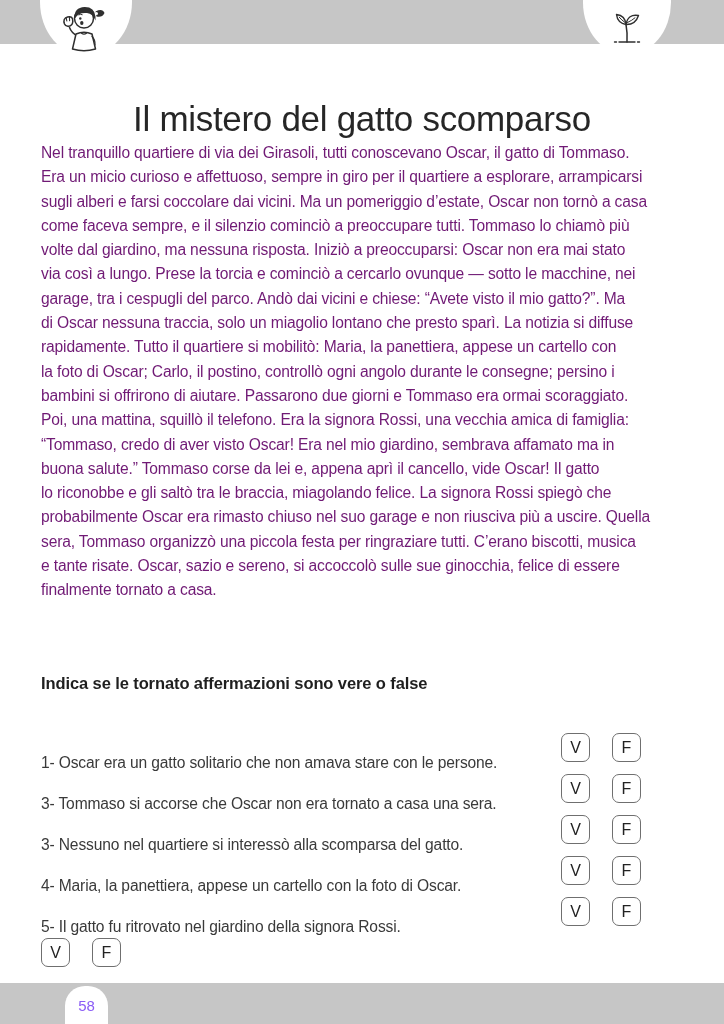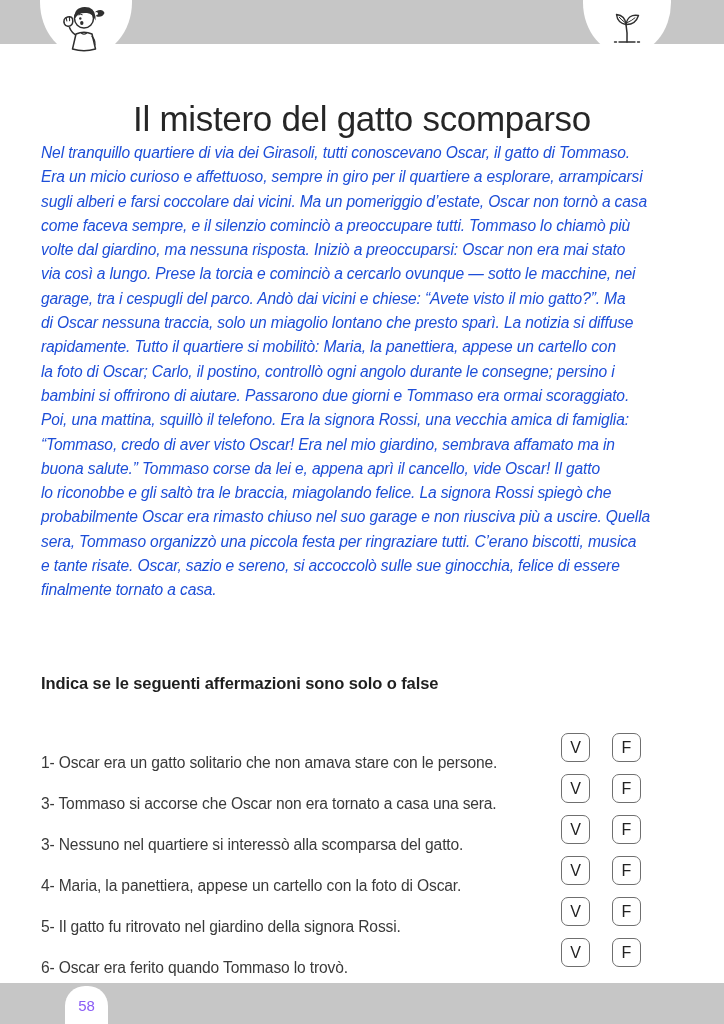--- a/index.html
+++ b/index.html
@@ -29,23 +29,22 @@
     position: absolute; top: 76px; left: 0; width: 724px;
     text-align: center;
     font-size: 35px; font-weight: 400; color: #262626;
     letter-spacing: -0.3px;
   }
 
   
   .story {
     position: absolute; left: 41px; top: 141px; width: 652px;
     font-size: 15.6px; line-height: 24.3px; letter-spacing: -0.15px;
-    color: #1d4ed8;
+    color: #701a75;
     white-space: pre;
-    font-style: italic;
   }
 
   
   .instruction {
     position: absolute; left: 41px; top: 674px;
     font-size: 16.5px; font-weight: 700; color: #1f1f1f;
     letter-spacing: -0.1px;
   }
   .questions { position: absolute; left: 41px; top: 727px; width: 600px; }
   .q-row {
@@ -144,21 +143,21 @@
 bambini si offrirono di aiutare. Passarono due giorni e Tommaso era ormai scoraggiato.
 Poi, una mattina, squillò il telefono. Era la signora Rossi, una vecchia amica di famiglia:
 “Tommaso, credo di aver visto Oscar! Era nel mio giardino, sembrava affamato ma in
 buona salute.” Tommaso corse da lei e, appena aprì il cancello, vide Oscar! Il gatto
 lo riconobbe e gli saltò tra le braccia, miagolando felice. La signora Rossi spiegò che
 probabilmente Oscar era rimasto chiuso nel suo garage e non riusciva più a uscire. Quella
 sera, Tommaso organizzò una piccola festa per ringraziare tutti. C’erano biscotti, musica
 e tante risate. Oscar, sazio e sereno, si accoccolò sulle sue ginocchia, felice di essere
 finalmente tornato a casa.</div>
 
-  <div class="instruction">Indica se le seguenti affermazioni sono solo o false</div>
+  <div class="instruction">Indica se le tornato affermazioni sono vere o false</div>
 
   <div class="questions">
 
     <div class="q-row">
       <span class="q-text">1- Oscar era un gatto solitario che non amava stare con le persone.</span>
       <span class="vf-group">
         <button class="vf-btn">V</button>
         <button class="vf-btn">F</button>
       </span>
     </div>
@@ -189,21 +188,20 @@
 
     <div class="q-row">
       <span class="q-text">5- Il gatto fu ritrovato nel giardino della signora Rossi.</span>
       <span class="vf-group">
         <button class="vf-btn">V</button>
         <button class="vf-btn">F</button>
       </span>
     </div>
 
     <div class="q-row">
-      <span class="q-text">6- Oscar era ferito quando Tommaso lo trovò.</span>
       <span class="vf-group">
         <button class="vf-btn">V</button>
         <button class="vf-btn">F</button>
       </span>
     </div>
 
   </div>
 
   <div class="bottom-band"></div>
   <div class="page-tab">

